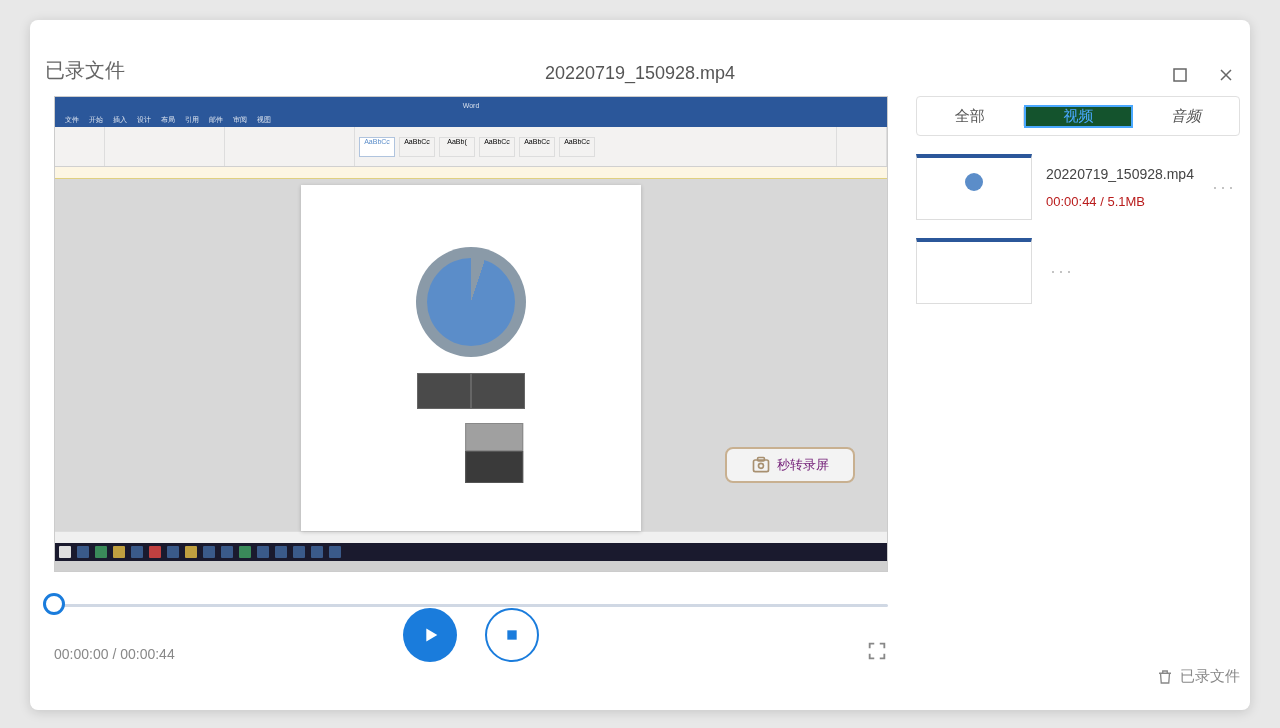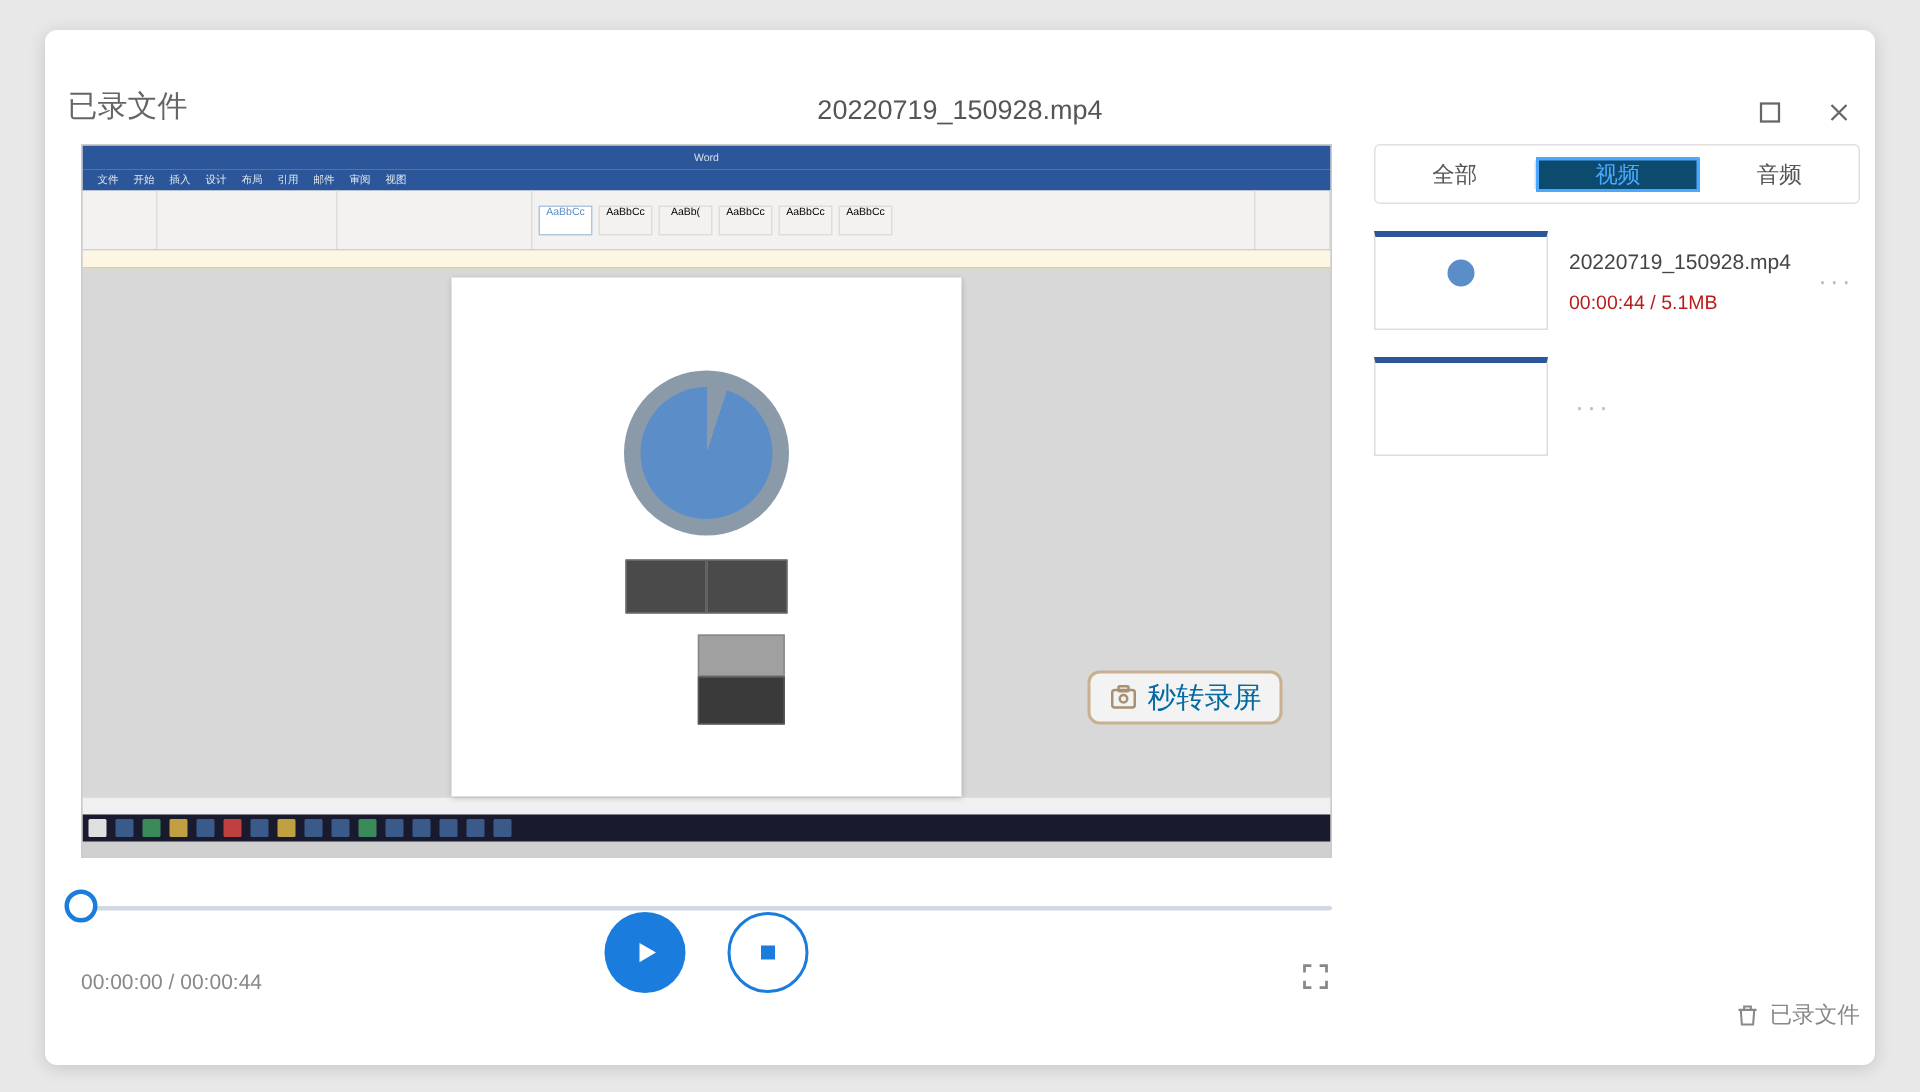--- a/index.html
+++ b/index.html
@@ -23,39 +23,39 @@
 .word-msgbar { height: 12px; background: #fdf6e3; border-bottom: 1px solid #e0d080; }
 .word-body { height: 352px; background: #d8d8d8; display: flex; justify-content: center; padding-top: 6px; position: relative; }
 .word-page { width: 340px; height: 346px; background: #fff; box-shadow: 0 1px 4px rgba(0,0,0,.2); position: relative; }
 .dial { width: 110px; height: 110px; border-radius: 50%; background: #8a9aa8; position: absolute; left: 50%; top: 62px; transform: translateX(-50%); display: flex; align-items: center; justify-content: center; }
 .dial-inner { width: 88px; height: 88px; border-radius: 50%; background: conic-gradient(#8a9aa8 0deg 18deg, #5b8dc9 18deg 360deg); }
 .gray-box { position: absolute; left: 50%; transform: translateX(-50%); top: 188px; width: 108px; height: 36px; background: #4a4a4a; display: flex; }
 .gray-box div { flex: 1; border: 1px solid #666; }
 .small-box { position: absolute; left: 50%; transform: translateX(-10%); top: 238px; width: 58px; height: 60px; }
 .small-box-top { height: 28px; background: #a0a0a0; border: 1px solid #888; }
 .small-box-bot { height: 32px; background: #3a3a3a; border: 1px solid #555; }
-.watermark { position: absolute; right: 32px; bottom: 48px; width: 130px; height: 36px; border: 2px solid #c8b090; border-radius: 8px; background: rgba(255,255,255,.7); display: flex; align-items: center; justify-content: center; gap: 6px; color: #0369a1; font-size: 19px; }
+.watermark { position: absolute; right: 32px; bottom: 48px; width: 130px; height: 36px; border: 2px solid #c8b090; border-radius: 8px; background: rgba(255,255,255,.7); display: flex; align-items: center; justify-content: center; gap: 6px; color: #701a75; font-size: 13px; }
 .word-status { height: 12px; background: #f0f0f0; border-top: 1px solid #ddd; }
 .taskbar { height: 18px; background: #1a1a2e; display: flex; align-items: center; gap: 6px; padding: 0 4px; }
 .tb-ico { width: 12px; height: 12px; background: #3a5a8a; border-radius: 1px; }
 .tb-ico.g { background: #3a8a5a; } .tb-ico.y { background: #c0a040; } .tb-ico.r { background: #c04040; } .tb-ico.w { background: #e0e0e0; }
 .slider-row { margin-top: 20px; position: relative; height: 24px; }
 .slider-track { position: absolute; left: 0; right: 0; top: 50%; height: 3px; background: #d0d8e4; border-radius: 2px; }
 .slider-thumb { position: absolute; left: 0; top: 50%; transform: translate(-50%,-50%); width: 22px; height: 22px; border-radius: 50%; background: #fff; border: 3px solid #1a7cdc; cursor: pointer; }
 .controls-row { margin-top: 24px; display: flex; align-items: flex-end; position: relative; }
 .time-text { font-size: 14px; color: #888; }
 .ctrl-center { position: absolute; left: 50%; transform: translateX(-50%); display: flex; gap: 28px; }
 .play-btn { width: 54px; height: 54px; border-radius: 50%; background: #1a7cdc; display: flex; align-items: center; justify-content: center; cursor: pointer; }
 .stop-btn { width: 54px; height: 54px; border-radius: 50%; border: 2px solid #1a7cdc; display: flex; align-items: center; justify-content: center; cursor: pointer; }
 .fullscreen-btn { margin-left: auto; width: 22px; height: 22px; cursor: pointer; color: #888; }
 .right-pane { flex: 1; display: flex; flex-direction: column; }
 .filter-tabs { display: flex; border: 1px solid #e0e0e0; border-radius: 4px; overflow: hidden; height: 40px; align-items: center; }
 .filter-tab { flex: 1; display: flex; align-items: center; justify-content: center; font-size: 15px; color: #555; cursor: pointer; border-right: 1px solid #e0e0e0; }
-.filter-tab:last-child { border-right: none; }
-.filter-tab.active { border: 2px solid #4aa8ff; color: #4aa8ff; background: #0c4a6e; }
+.filter-tab:last-child { border-right: none; font-style: italic; }
+.filter-tab.active { border: 2px solid #4aa8ff; color: #4aa8ff; background: #14532d; }
 .file-list { margin-top: 18px; display: flex; flex-direction: column; gap: 18px; }
 .file-item { display: flex; gap: 14px; align-items: center; }
 .thumb { width: 116px; height: 66px; background: #fff; border-top: 4px solid #2b579a; border-left: 1px solid #ddd; border-right: 1px solid #ddd; border-bottom: 1px solid #ddd; position: relative; }
 .thumb-dot { position: absolute; left: 50%; top: 40%; transform: translate(-50%,-50%); width: 18px; height: 18px; border-radius: 50%; background: #5b8dc9; }
 .file-info { flex: 1; }
 .file-name { font-size: 14px; color: #444; margin-bottom: 12px; }
 .file-meta { font-size: 13px; color: #b91c1c; }
 .more-btn { color: #bbb; font-size: 18px; letter-spacing: 2px; cursor: pointer; padding: 0 4px; }
 .clear-row { margin-top: auto; display: flex; justify-content: flex-end; align-items: center; gap: 6px; color: #888; font-size: 15px; cursor: pointer; padding-top: 20px; }
 </style>

